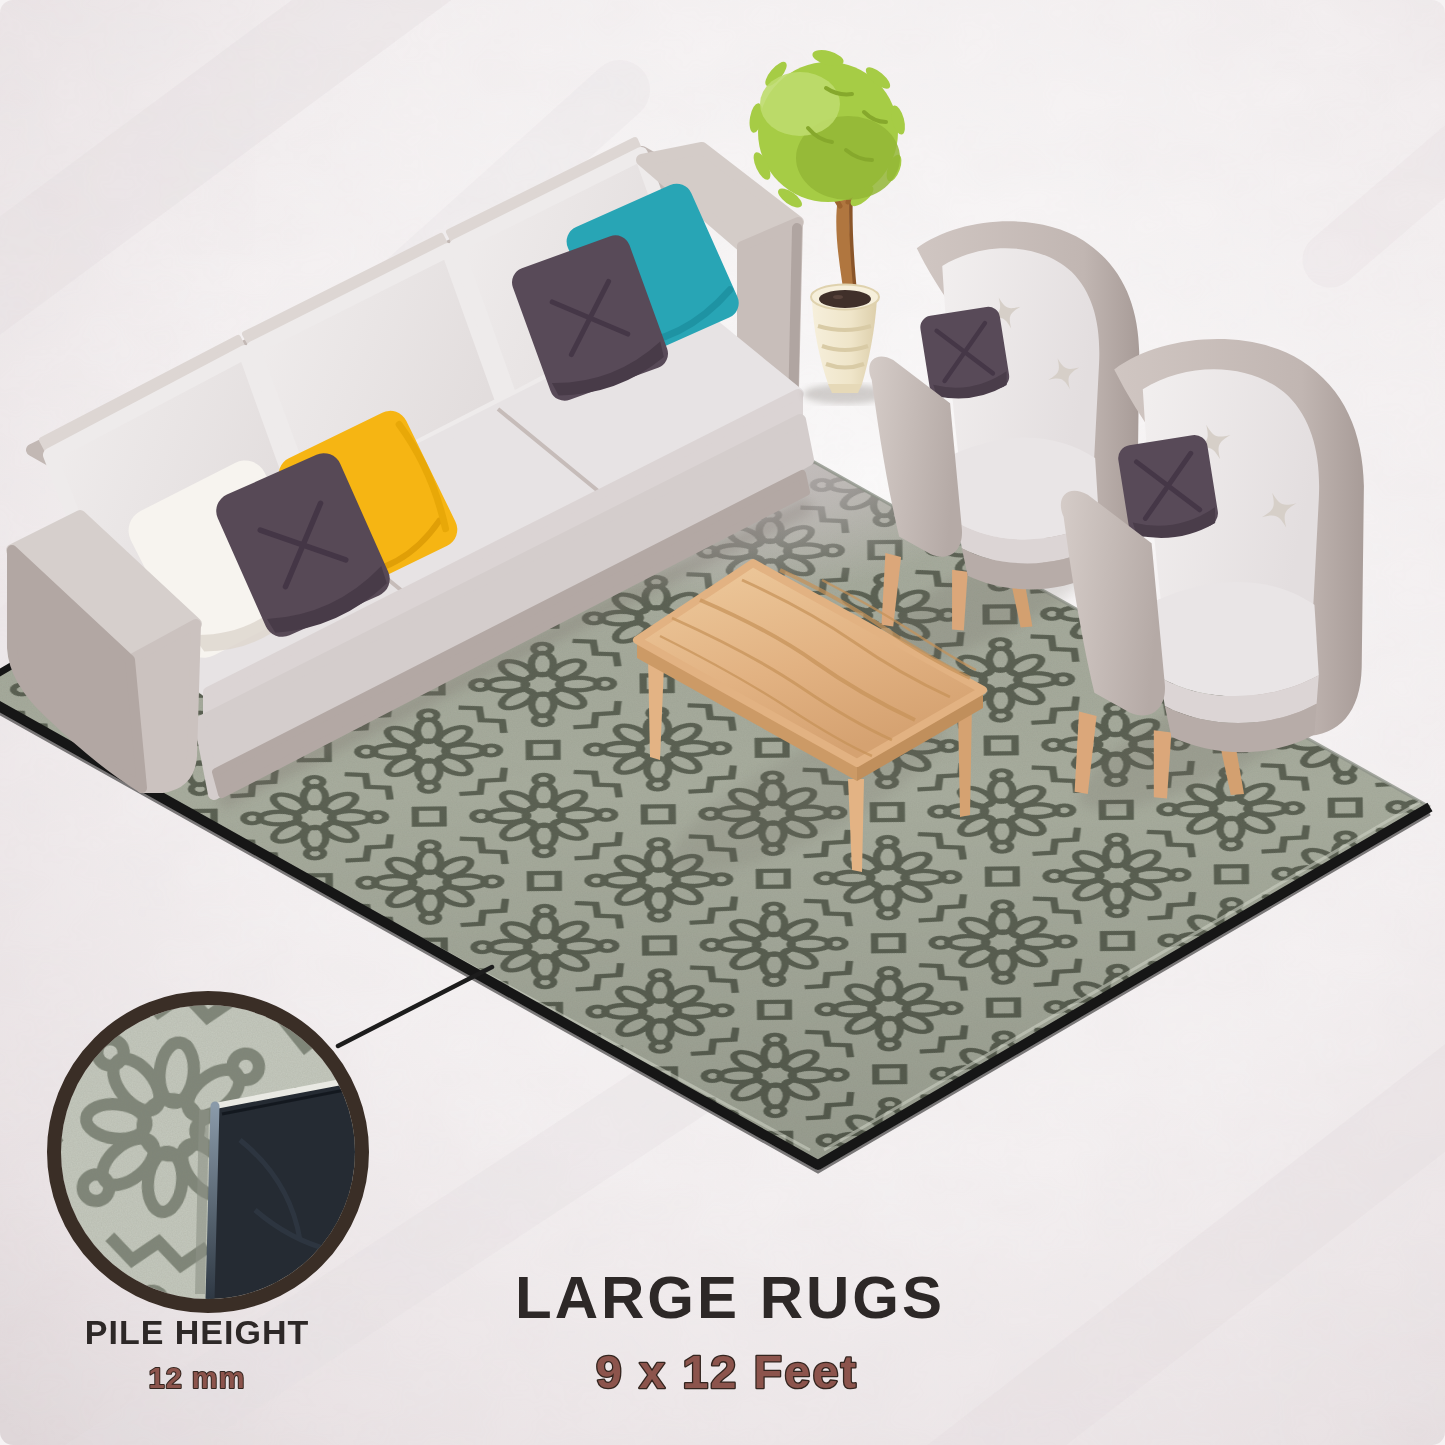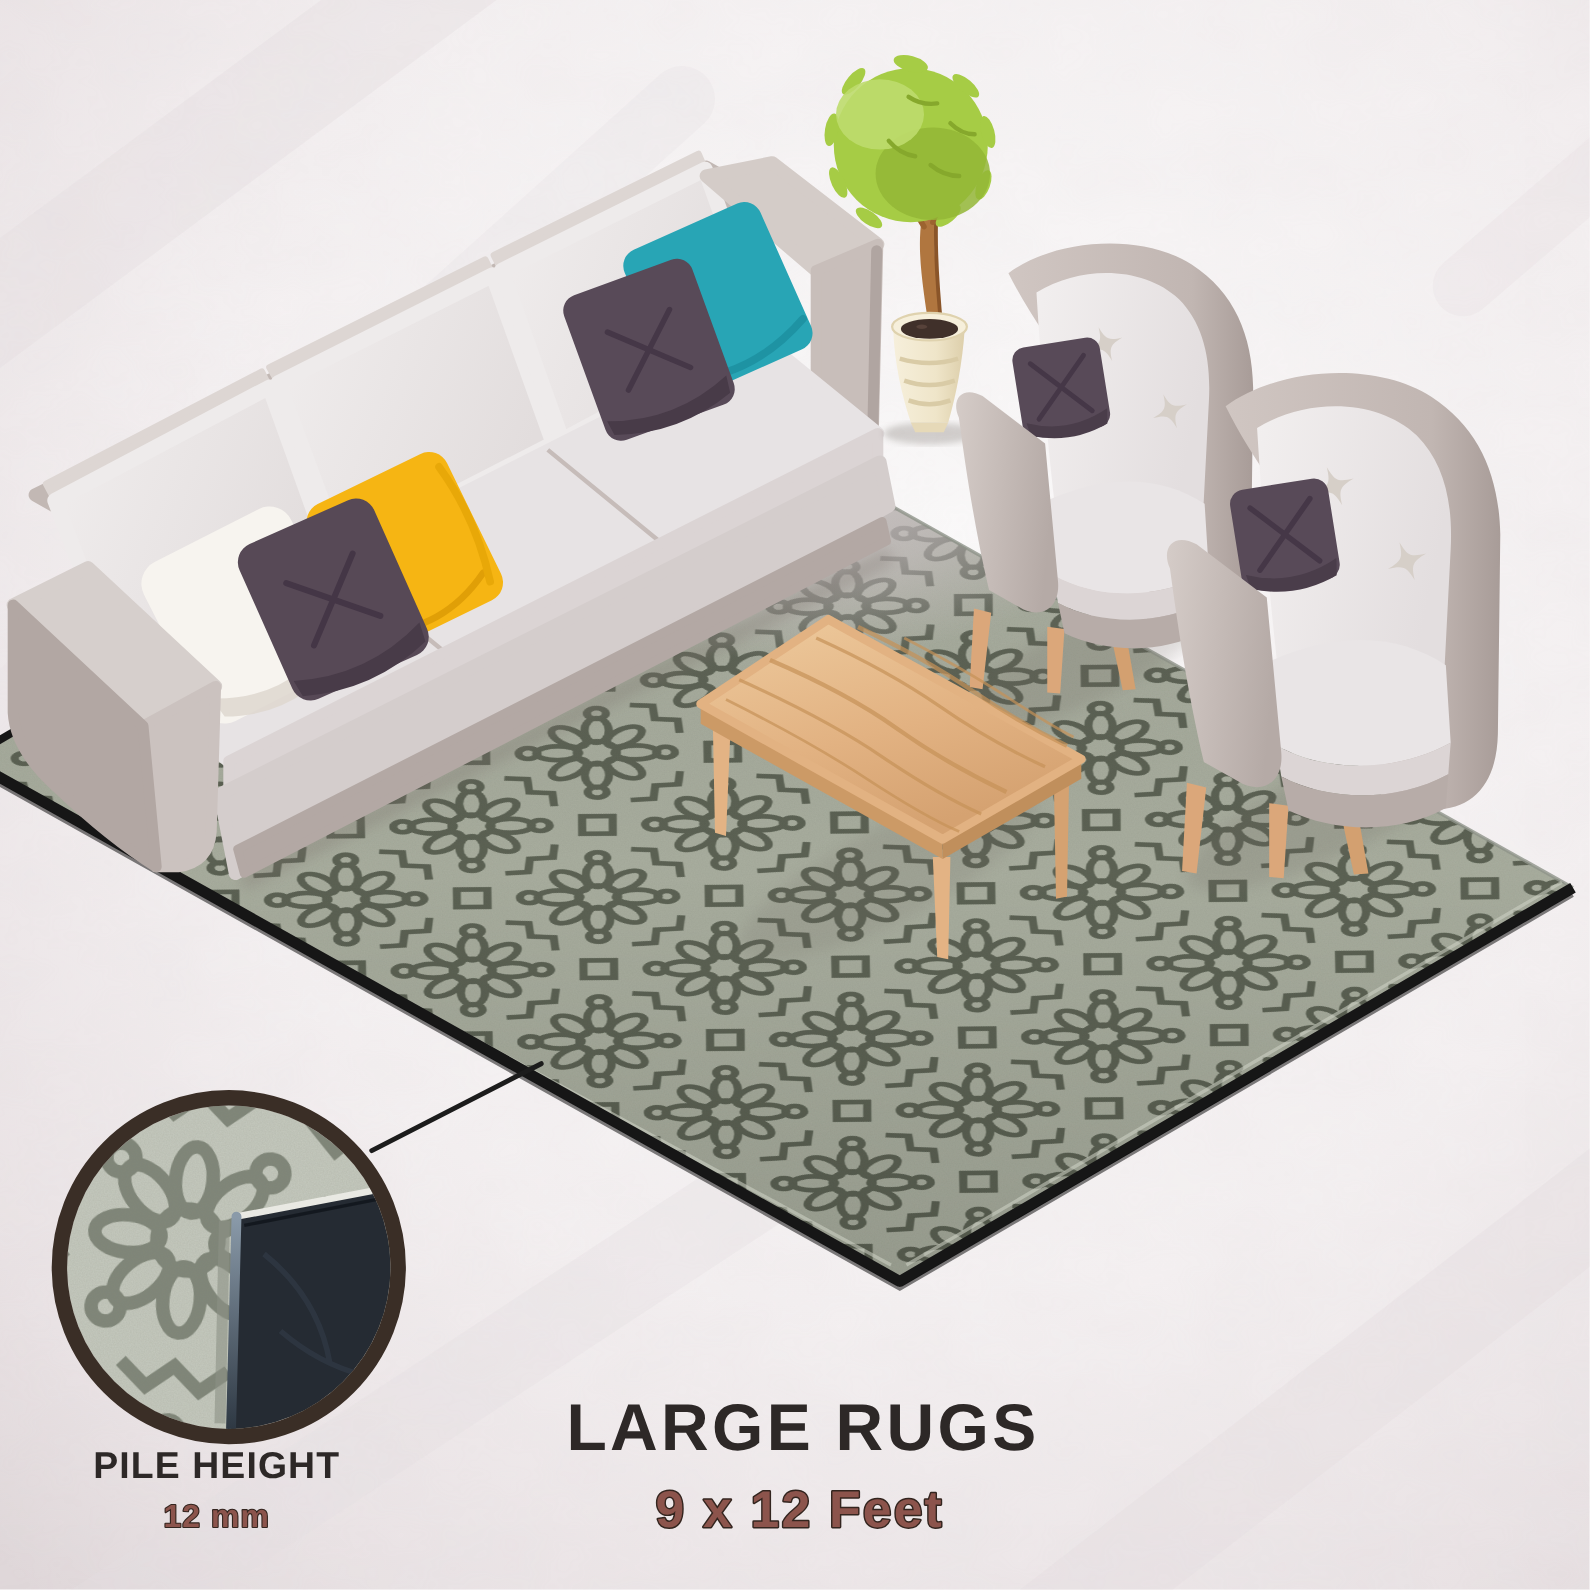--- a/index.html
+++ b/index.html
@@ -1,16 +1,16 @@
 <!DOCTYPE html>
 <html><head>
 <meta charset="utf-8">
 <style>
   html,body{margin:0;padding:0;background:#f6f3f4;}
-  .stage{width:1445px;height:1445px;position:relative;overflow:hidden;font-family:"Liberation Sans",sans-serif;}
+  .stage{width:1445px;height:1445px;position:relative;overflow:hidden;font-family:"Liberation Sans",sans-serif;border-radius:13px;}
   svg{display:block;}
   .caption-title{font-family:"Liberation Sans",sans-serif;font-weight:bold;font-size:60px;letter-spacing:3px;fill:#2d2827;}
   .caption-accent{font-family:"Liberation Sans",sans-serif;font-weight:bold;font-size:47px;letter-spacing:2px;fill:#8c544c;stroke:#33251f;stroke-width:2.6;paint-order:stroke;stroke-linejoin:round;}
   .inset-title{font-family:"Liberation Sans",sans-serif;font-weight:bold;font-size:34px;letter-spacing:1px;fill:#2d2827;}
   .inset-value{font-family:"Liberation Sans",sans-serif;font-weight:bold;font-size:29px;letter-spacing:1px;fill:#8c544c;stroke:#33251f;stroke-width:2;paint-order:stroke;stroke-linejoin:round;}
   text{text-anchor:middle;}
 </style>
 </head>
 <body>
 

